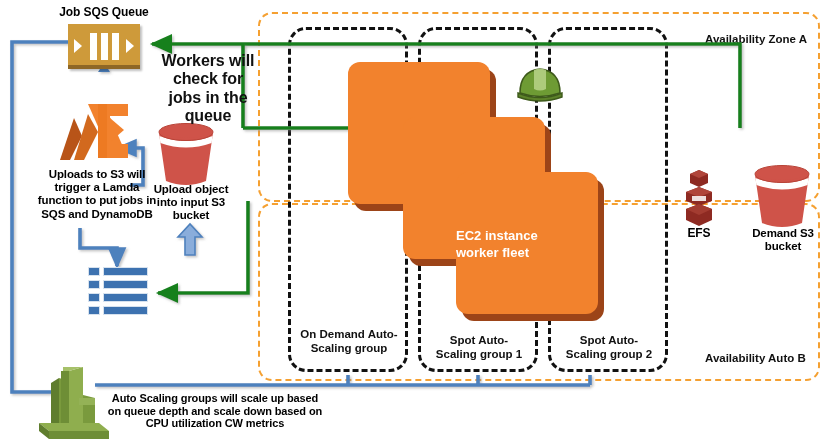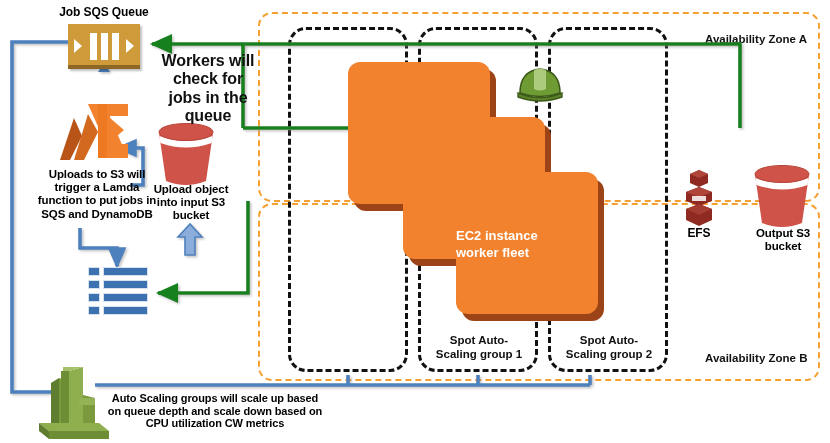--- a/index.html
+++ b/index.html
@@ -132,26 +132,28 @@
 </style>
 </head>
 <body>
 
 <div id="canvas">
 
   <div class="az-box" style="left:258px; top:12px; width:562px; height:190px;"></div>
   <div class="az-box" style="left:258px; top:203px; width:562px; height:178px;"></div>
 
   <div class="az-label" style="left:705px; top:33px;text-align:center;">Availability Zone A</div>
-  <div class="az-label" style="left:705px; top:352px;">Availability Zone B</div>
+  <div class="az-label" style="left:705px; top:352px;">Availability Auto B</div>
 
   <div class="asg-box" style="left:288px; top:27px; width:120px; height:345px;"></div>
   <div class="asg-box" style="left:418px; top:27px; width:120px; height:345px;"></div>
   <div class="asg-box" style="left:548px; top:27px; width:120px; height:345px;"></div>
 
+  <div class="asg-label" style="left:294px; top:328px; width:110px;">On Demand Auto-
+Scaling group</div>
   <div class="asg-label" style="left:424px; top:334px; width:110px;">Spot Auto-
 Scaling group 1</div>
   <div class="asg-label" style="left:554px; top:334px; width:110px;">Spot Auto-
 Scaling group 2</div>
 
   <svg class="svg-layer" viewBox="0 0 830 443" xmlns="http://www.w3.org/2000/svg">
     <defs>
       <marker id="gArrow" markerWidth="7" markerHeight="7" refX="5.6" refY="3.2" orient="auto" markerUnits="strokeWidth">
         <path d="M0,0.4 L6.2,3.2 L0,6 z" fill="#17801E"></path>
       </marker>
@@ -314,16 +316,16 @@
 into input S3
 bucket</div>
 
 
   <div class="lbl" style="left:72px; top:392px; width:286px; font-size:11px;">Auto Scaling groups will scale up based
 on queue depth and scale down based on
 CPU utilization CW metrics</div>
 
   <div class="lbl" style="left:676px; top:227px; width:46px; font-size:12px;">EFS</div>
 
-  <div class="lbl" style="left:748px; top:227px; width:70px; font-size:11.5px;">Output S3
+  <div class="lbl" style="left:748px; top:227px; width:70px; font-size:11.5px;">Demand S3
 bucket</div>
 
 </div>
 
 </body></html>

